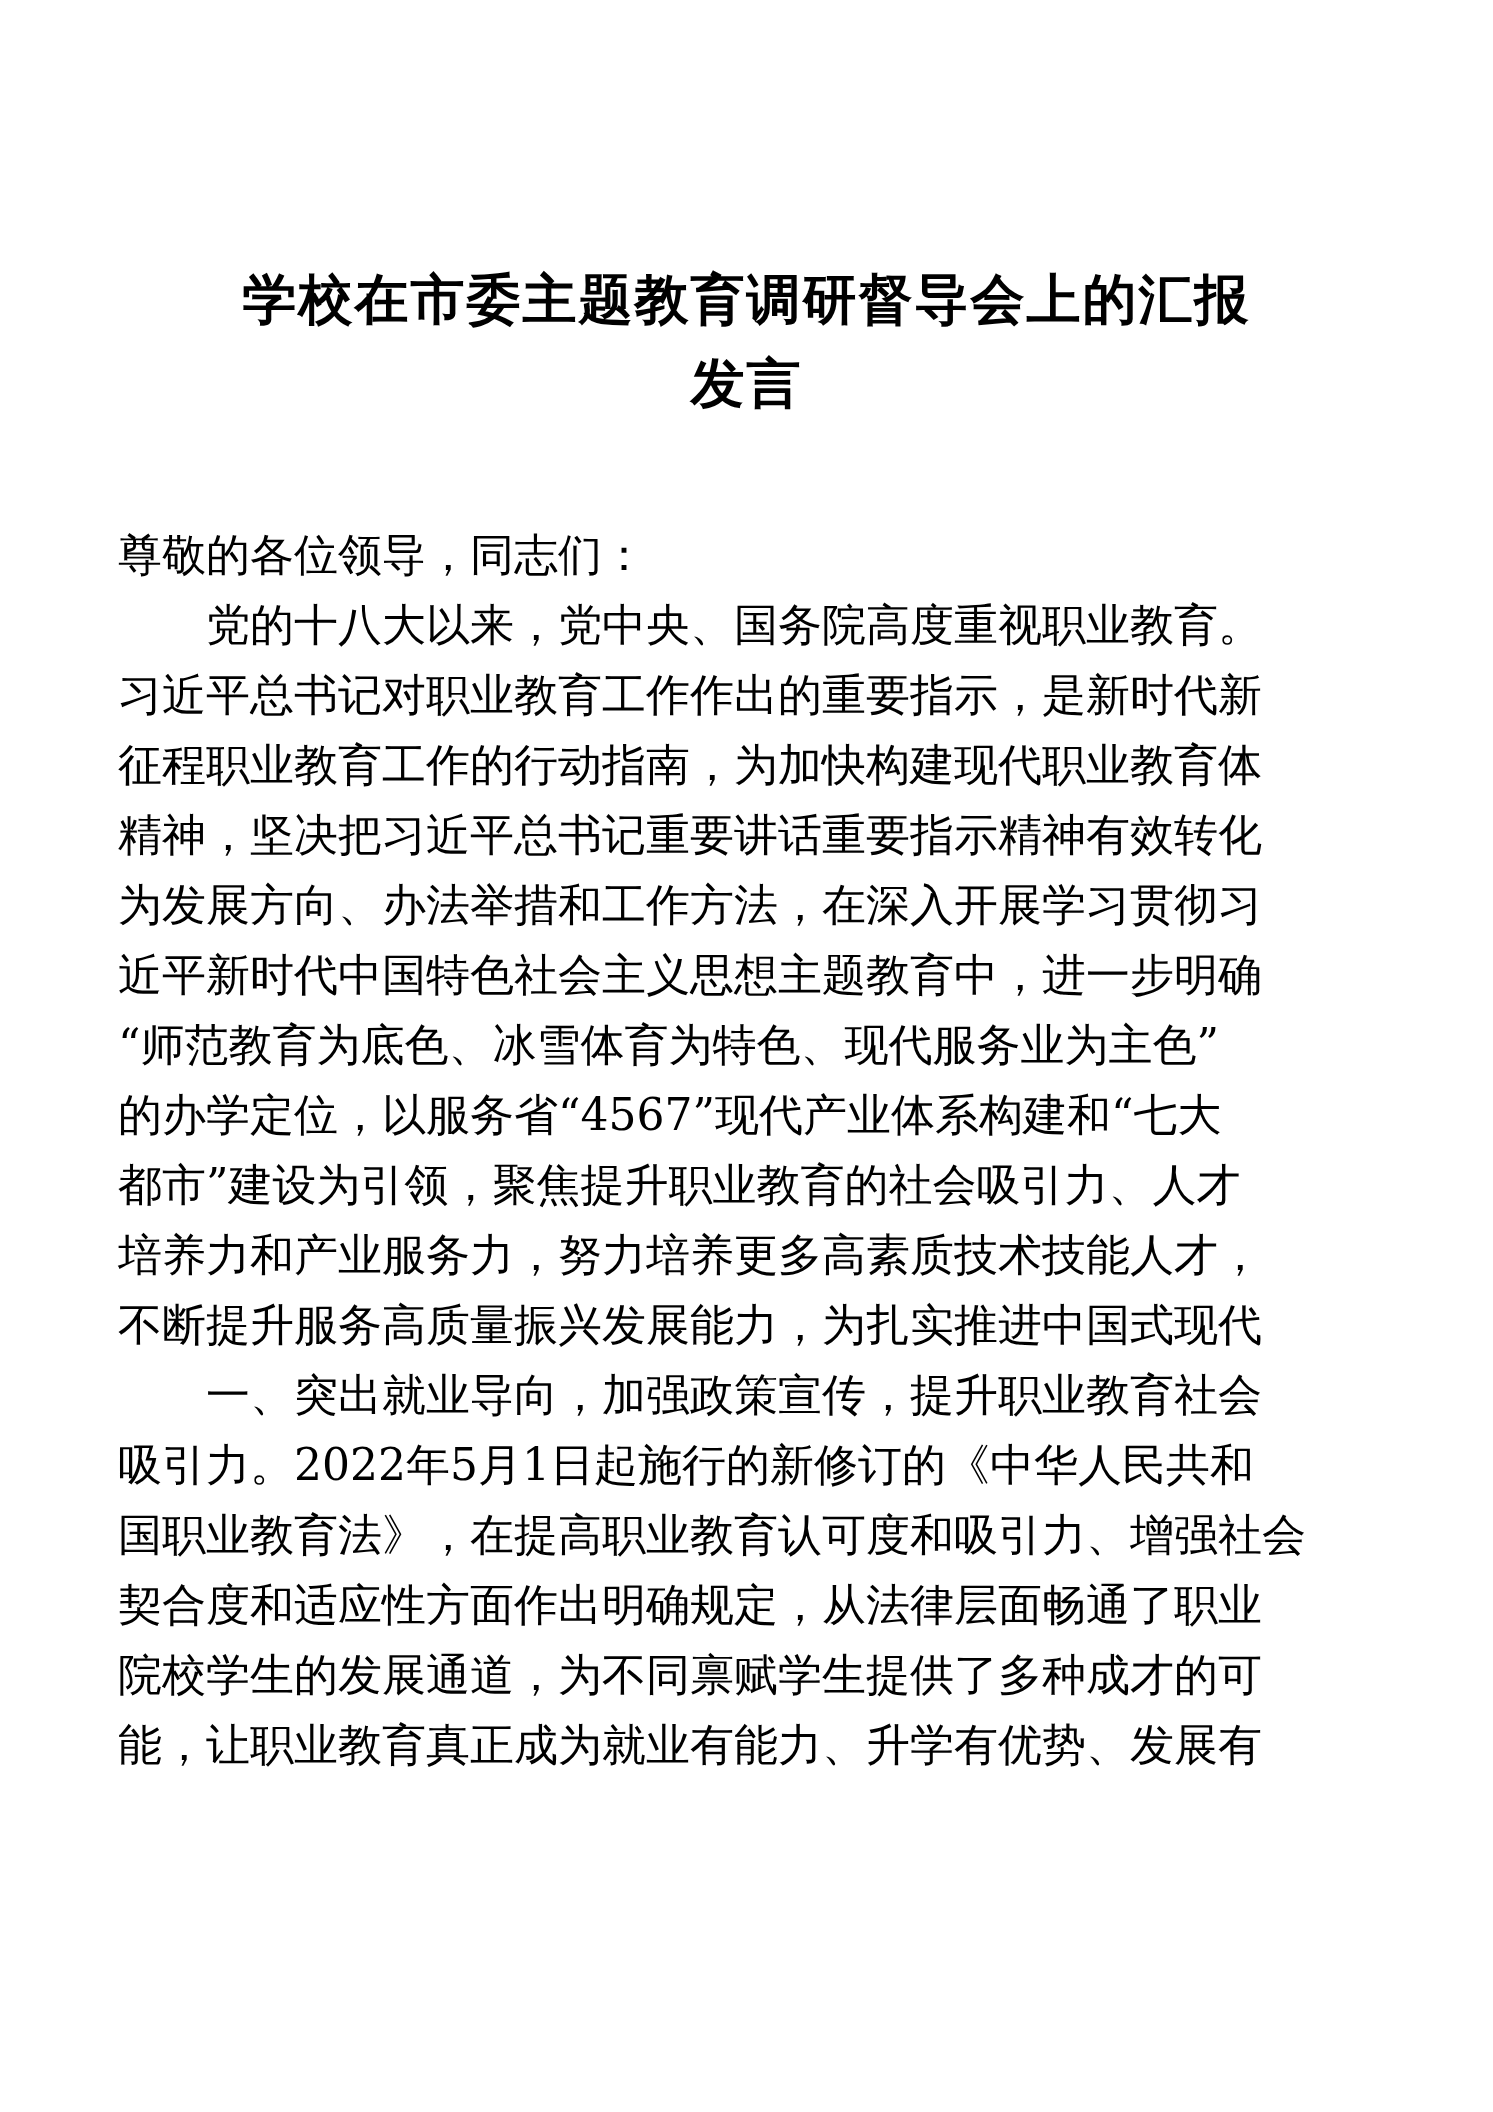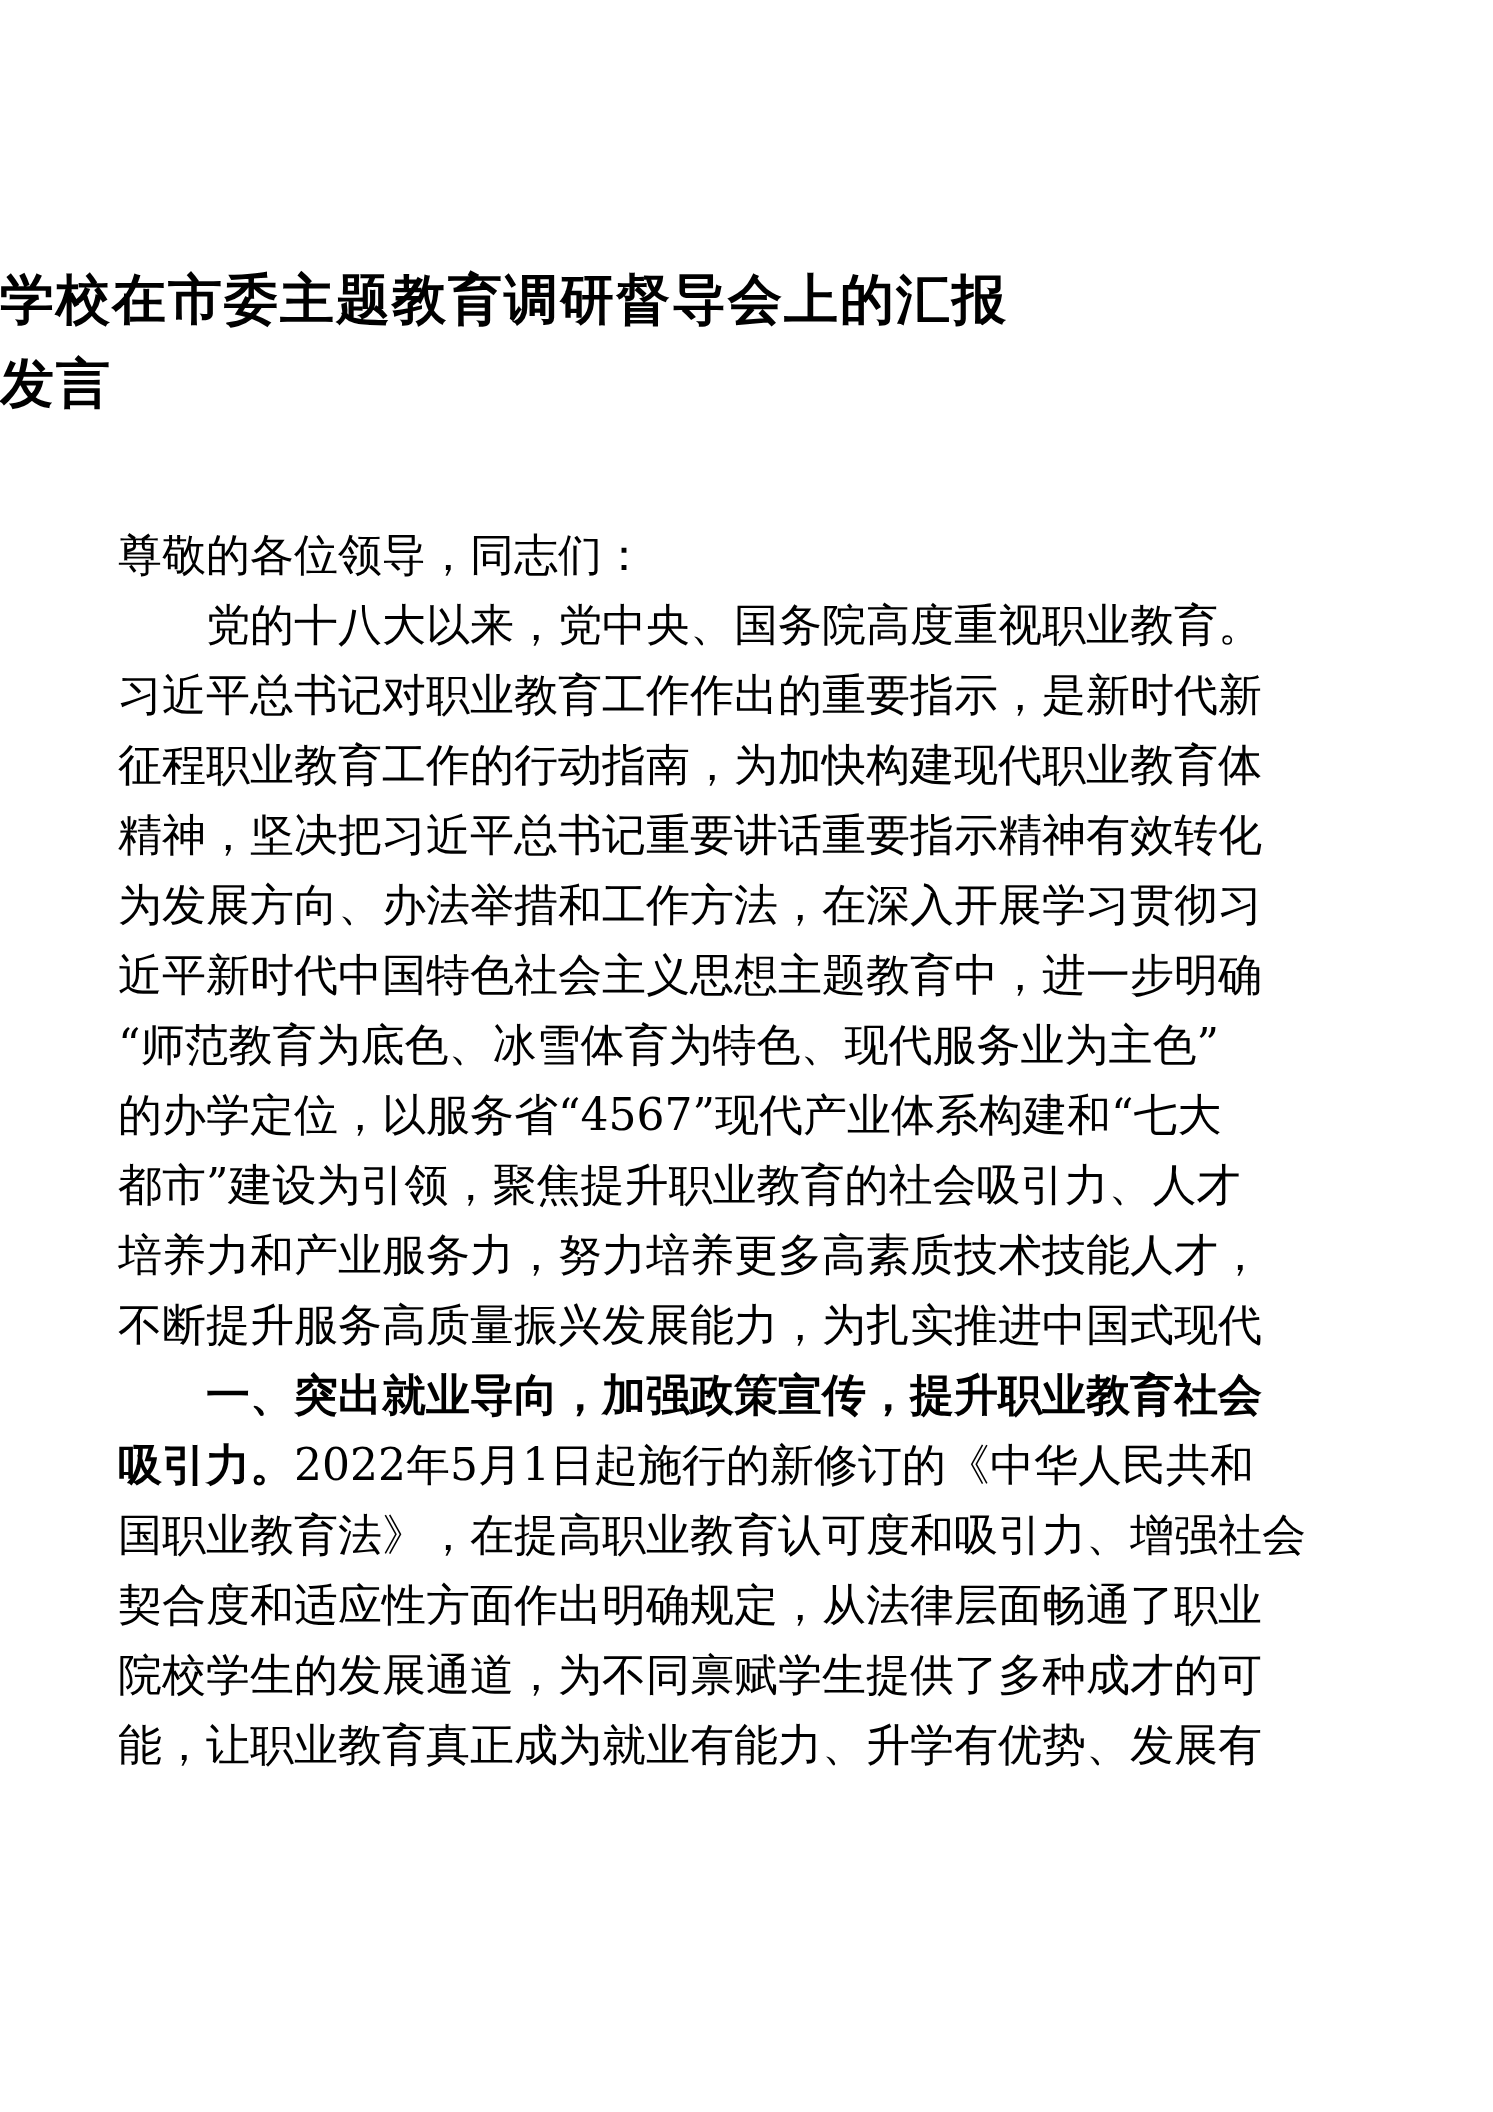--- a/index.html
+++ b/index.html
@@ -11,21 +11,21 @@
     position: relative;
     width: 1493px;
     height: 2112px;
     background: #ffffff;
     color: #000000;
     overflow: hidden;
   }
   .doc-title {
     margin: 0;
     padding-top: 258px;
-    text-align: left;
+    text-align: center;
     font-family: "Liberation Serif", "DejaVu Serif", serif;
     font-weight: 700;
     font-size: 54px;
     line-height: 84px;
     letter-spacing: 2px;
   }
   .doc-title .title-line {
     display: block;
   }
   .doc-body {
@@ -40,21 +40,21 @@
   }
   .line {
     height: 70px;
     white-space: nowrap;
   }
   .indent {
     padding-left: 88px;
   }
   .heading-bold {
     font-family: "Liberation Sans", "DejaVu Sans", sans-serif;
-    font-weight: 700;
+    font-weight: 400;
   }
 </style>
 </head>
 <body>
 
 <div class="page">
 
   <h1 class="doc-title">
     <span class="title-line">学校在市委主题教育调研督导会上的汇报</span>
     <span class="title-line">发言</span>

